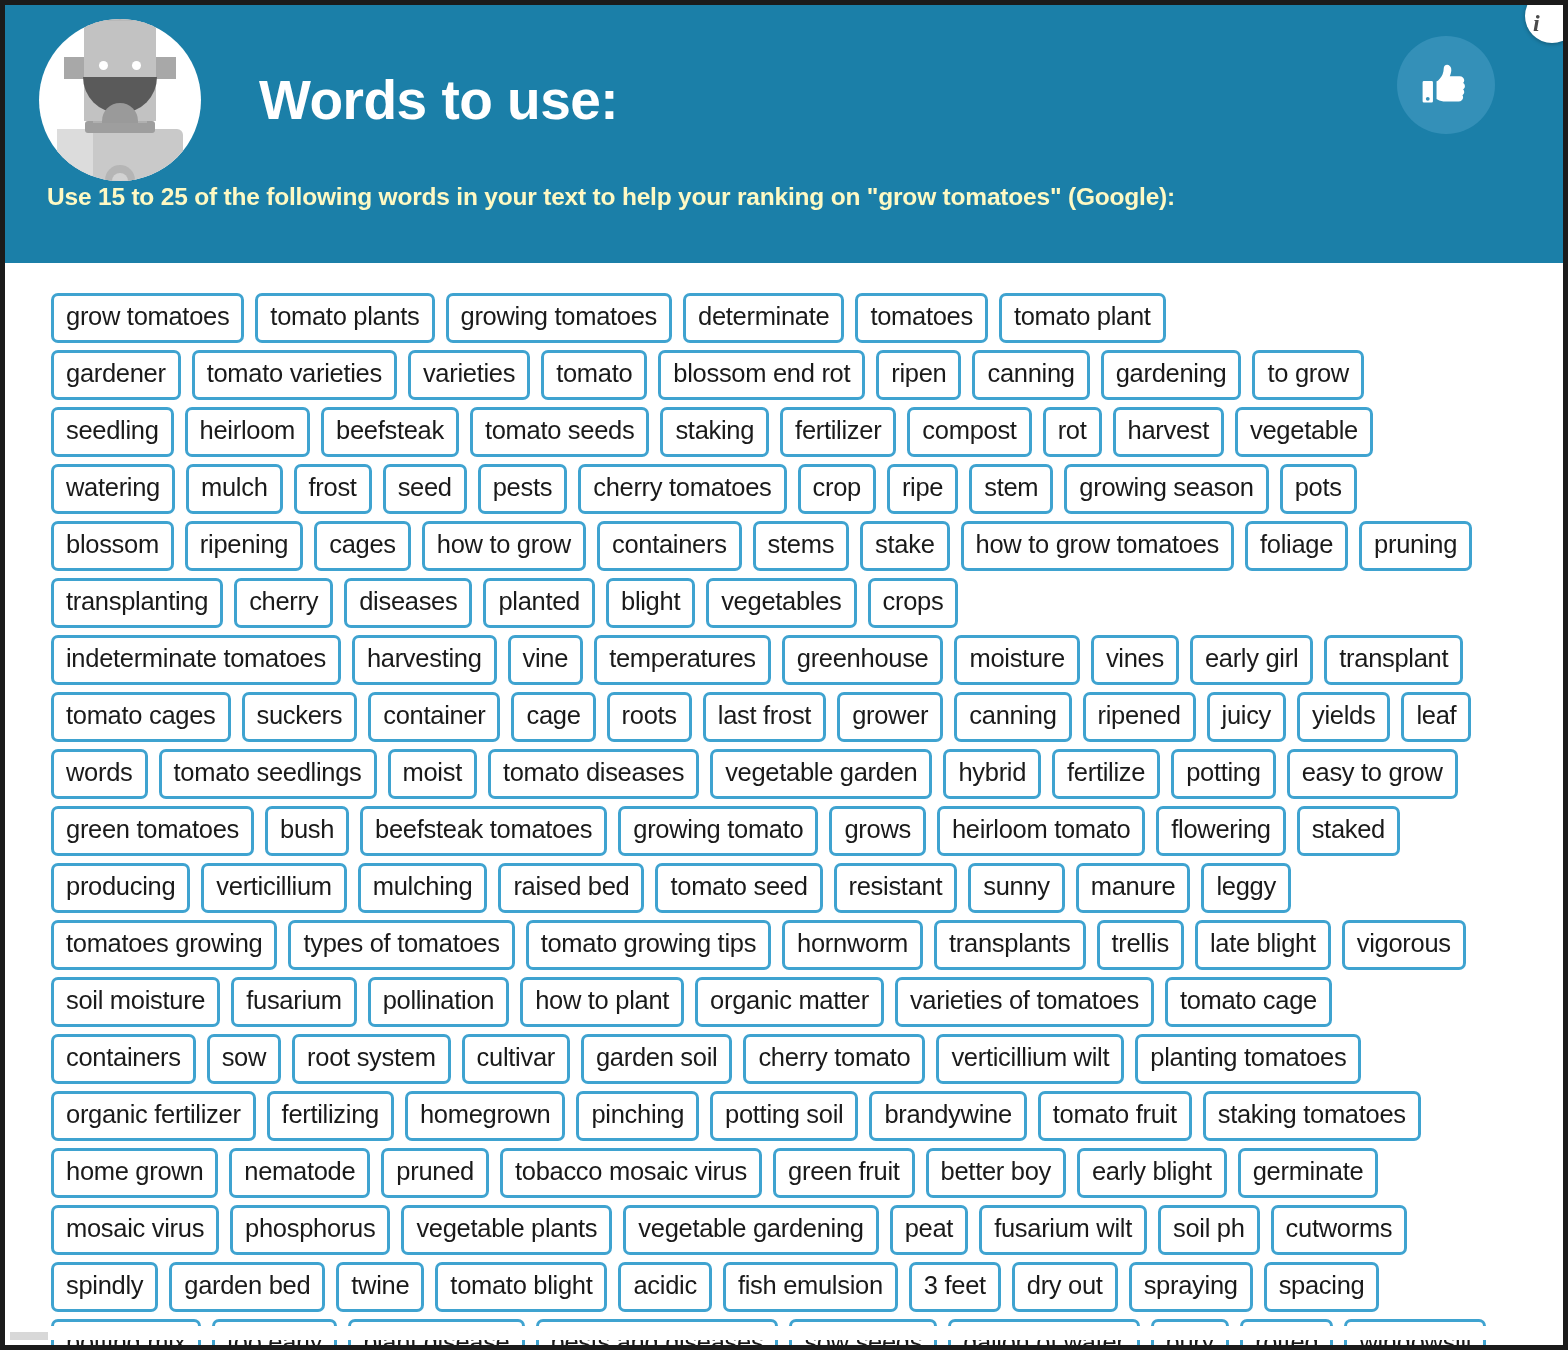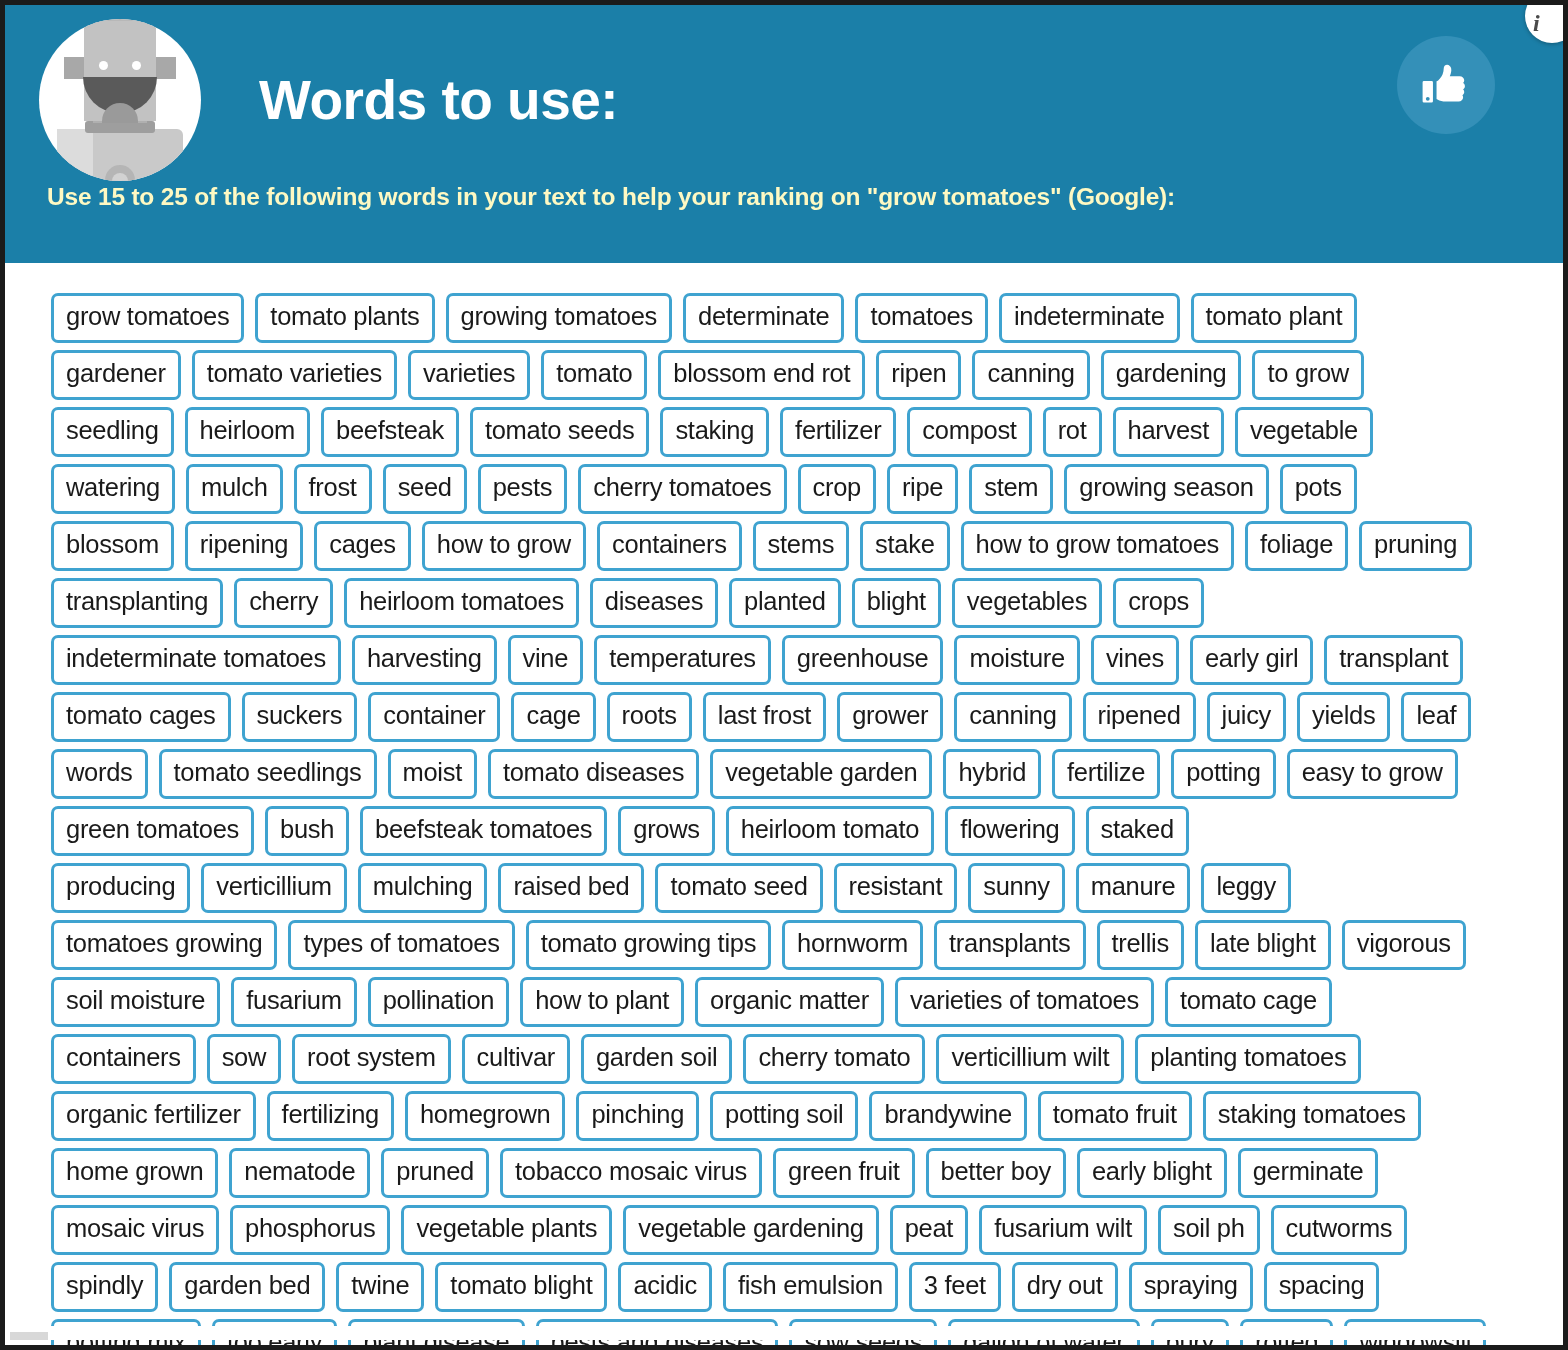--- a/index.html
+++ b/index.html
@@ -318,21 +318,20 @@
     </div>
   </div>
 
   <div class="tags-area" id="tags-area">
       <div class="tag-row">
         <span class="tag">grow tomatoes</span>
         <span class="tag">tomato plants</span>
         <span class="tag">growing tomatoes</span>
         <span class="tag">determinate</span>
         <span class="tag">tomatoes</span>
-        <span class="tag">indeterminate</span>
         <span class="tag">tomato plant</span>
       </div>
       <div class="tag-row">
         <span class="tag">gardener</span>
         <span class="tag">tomato varieties</span>
         <span class="tag">varieties</span>
         <span class="tag">tomato</span>
         <span class="tag">blossom end rot</span>
         <span class="tag">ripen</span>
         <span class="tag">canning</span>
@@ -372,21 +371,20 @@
         <span class="tag">containers</span>
         <span class="tag">stems</span>
         <span class="tag">stake</span>
         <span class="tag">how to grow tomatoes</span>
         <span class="tag">foliage</span>
         <span class="tag">pruning</span>
       </div>
       <div class="tag-row">
         <span class="tag">transplanting</span>
         <span class="tag">cherry</span>
-        <span class="tag">heirloom tomatoes</span>
         <span class="tag">diseases</span>
         <span class="tag">planted</span>
         <span class="tag">blight</span>
         <span class="tag">vegetables</span>
         <span class="tag">crops</span>
       </div>
       <div class="tag-row">
         <span class="tag">indeterminate tomatoes</span>
         <span class="tag">harvesting</span>
         <span class="tag">vine</span>
@@ -419,20 +417,21 @@
         <span class="tag">vegetable garden</span>
         <span class="tag">hybrid</span>
         <span class="tag">fertilize</span>
         <span class="tag">potting</span>
         <span class="tag">easy to grow</span>
       </div>
       <div class="tag-row">
         <span class="tag">green tomatoes</span>
         <span class="tag">bush</span>
         <span class="tag">beefsteak tomatoes</span>
+        <span class="tag">growing tomato</span>
         <span class="tag">grows</span>
         <span class="tag">heirloom tomato</span>
         <span class="tag">flowering</span>
         <span class="tag">staked</span>
       </div>
       <div class="tag-row">
         <span class="tag">producing</span>
         <span class="tag">verticillium</span>
         <span class="tag">mulching</span>
         <span class="tag">raised bed</span>

